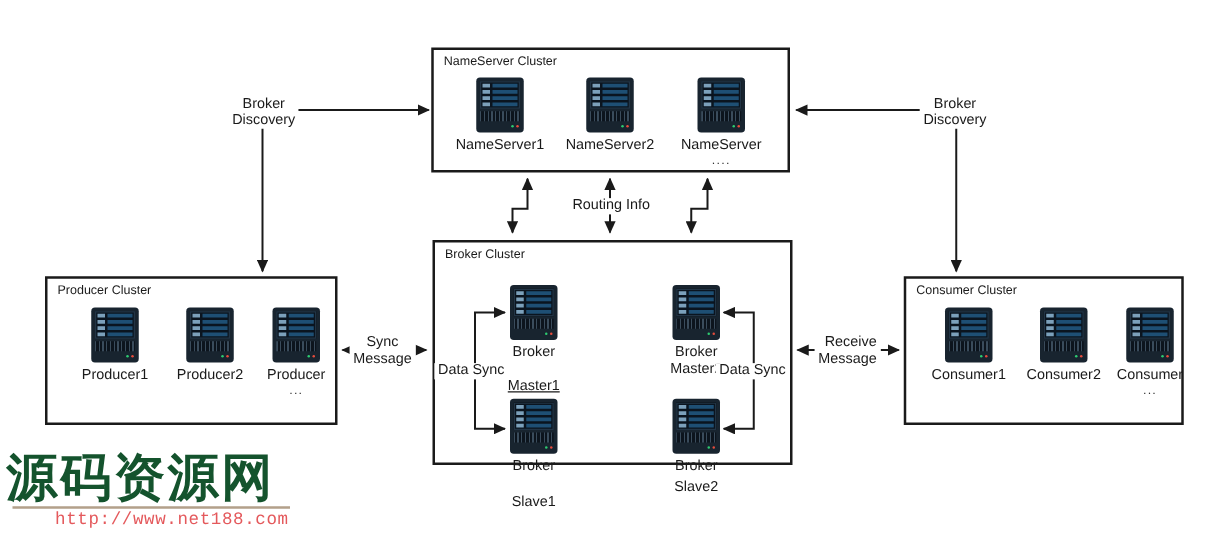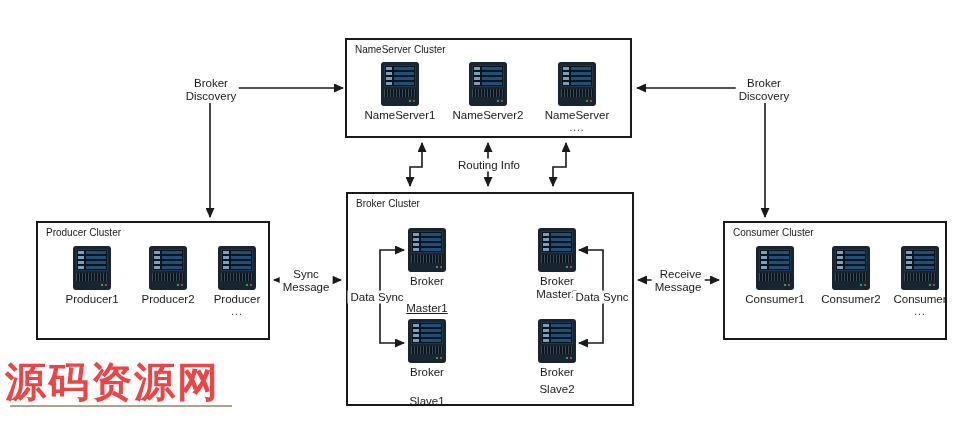--- a/index.html
+++ b/index.html
@@ -21,21 +21,21 @@
   .srv-grille{margin-top:2px;height:8px;
     background:repeating-linear-gradient(90deg,#3a4c5c 0 1px,#0c141d 1px 3px);}
   .srv-base{margin-top:1px;height:5px;display:flex;justify-content:flex-end;align-items:center;gap:2px;padding-right:1px;}
   .srv-base .dot{display:block;width:2px;height:2px;border-radius:50%;}
   .srv-base .g{background:#2ecc71;}
   .srv-base .r{background:#e74c3c;}
   .nlabel{font-size:11.5px;line-height:13px;margin-top:3px;white-space:nowrap;text-align:center;}
   .nmore{font-size:10px;line-height:11px;color:#333;letter-spacing:1px;}
   .cap{position:absolute;transform:translate(-50%,-50%);background:#fff;text-align:center;
     font-size:11.5px;line-height:13px;padding:0 3px;white-space:nowrap;z-index:3;}
-  .wm-title{position:absolute;left:5px;top:355px;font-size:41px;font-weight:bold;color:#ef4444;
+  .wm-title{position:absolute;left:5px;top:355px;font-size:41px;font-weight:bold;color:#14532d;
     letter-spacing:2px;z-index:4;text-shadow:1px 1px 0 #ffffff;}
   .wm-rule{position:absolute;left:10px;top:405px;width:222px;height:2px;background:#b3a08a;z-index:4;}
   .wm-url{position:absolute;left:44px;top:408px;font-size:14px;color:#e4595c;z-index:4;
     font-family:"Liberation Mono","DejaVu Sans Mono",monospace;letter-spacing:0.5px;}
 </style>
 </head>
 <body>
 
 <div class="canvas">
 
@@ -56,21 +56,21 @@
       <path d="M274 280 L341 280" marker-start="url(#ah)" marker-end="url(#ah)"></path>
       <path d="M638 280 L719 280" marker-start="url(#ah)" marker-end="url(#ah)"></path>
       <path d="M404 250 L380 250 L380 343 L404 343" marker-start="url(#ah)" marker-end="url(#ah)"></path>
       <path d="M579 250 L603 250 L603 343 L579 343" marker-start="url(#ah)" marker-end="url(#ah)"></path>
     </g>
   </svg>
 
   <div class="box" style="left:345px;top:38px;width:287px;height:100px;">
     <div class="box-title">NameServer Cluster</div>
   </div>
-  <div class="box" style="left:346px;top:192px;width:288px;height:214px;">
+  <div class="box" style="left:346px;top:192px;width:288px;height:180px;">
     <div class="box-title">Broker Cluster</div>
   </div>
   <div class="box" style="left:36px;top:221px;width:234px;height:119px;">
     <div class="box-title">Producer Cluster</div>
   </div>
   <div class="box" style="left:723px;top:221px;width:224px;height:119px;">
     <div class="box-title">Consumer Cluster</div>
   </div>
 
   <div class="node" style="left:400px;top:62px;">
@@ -463,14 +463,15 @@
   </div>
   <div class="cap" style="left:678px;top:281px;text-align:right;">
     <div>Receive</div>
     <div>Message</div>
   </div>
   <div class="cap" style="left:377px;top:297px;">Data Sync</div>
   <div class="cap" style="left:602px;top:297px;">Data Sync</div>
 
   <div class="wm-title">源码资源网</div>
   <div class="wm-rule"></div>
+  <div class="wm-url">http://www.net188.com</div>
 
 </div>
 
 </body></html>

